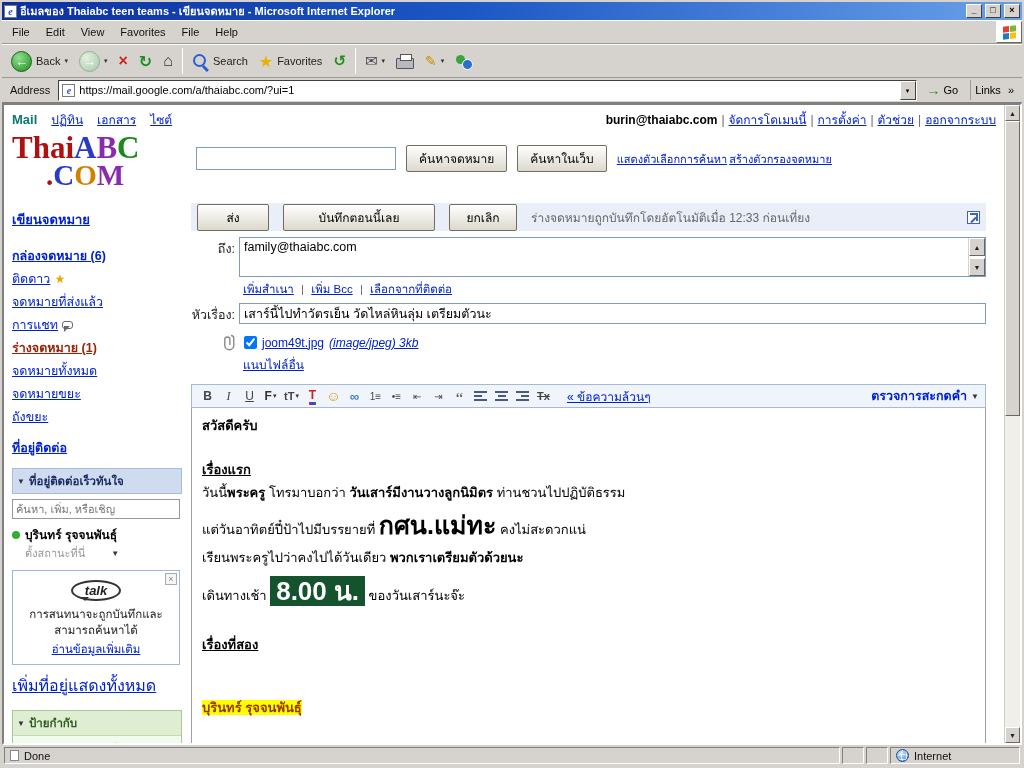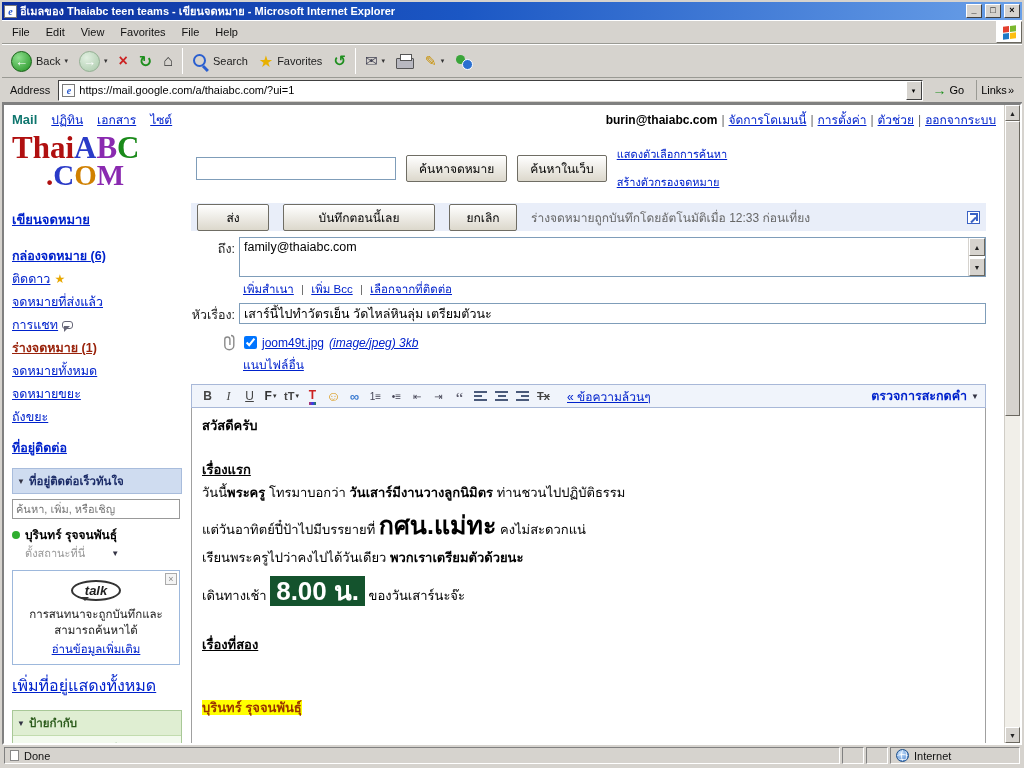--- a/index.html
+++ b/index.html
@@ -52,21 +52,21 @@
   .msgr::after{content:"";position:absolute;left:7px;top:6px;width:9px;height:9px;border-radius:50%;background:#2a6fd0;border:1px solid #fff;}
 
   
   .addressbar{height:25px;flex:none;display:flex;align-items:center;gap:4px;padding:2px 4px;border-bottom:1px solid #808080;}
   .addr-label{font-size:11px;padding:0 4px;color:#111;}
   .addr-input{flex:1;height:21px;background:#fff;border:1px solid;border-color:#404040 #fff #fff #404040;display:flex;align-items:center;gap:4px;padding-left:3px;}
   .addr-text{font-size:11px;color:#000;flex:1;white-space:nowrap;overflow:hidden;}
   .addr-dd{width:16px;height:19px;background:#d6d3ce;border:1px solid;border-color:#fff #404040 #404040 #fff;text-align:center;font-size:7px;line-height:17px;flex:none;}
   .go-btn{display:flex;align-items:center;gap:3px;padding:1px 6px;font-size:11px;}
   .go-ic{color:#1a8f1a;font-weight:bold;font-size:14px;}
-  .links-zone{display:flex;align-items:center;gap:1px;padding:0 4px;border-left:1px solid #9a9a94;margin-left:2px;font-size:11px;height:20px;}
+  .links-zone{display:flex;align-items:center;gap:7px;padding:0 4px;border-left:1px solid #9a9a94;margin-left:2px;font-size:11px;height:20px;}
 
   
   .content{flex:1;display:flex;background:#fff;border:2px solid;border-color:#808080 #fff #fff #808080;overflow:hidden;}
   .page{flex:1;overflow:hidden;position:relative;background:#fff;}
   .vscroll{width:16px;flex:none;background:#f1efe9;border-left:1px solid #d0cdc6;display:flex;flex-direction:column;}
   .sbtn{height:16px;flex:none;background:#d6d3ce;border:1px solid;border-color:#fff #6a675f #6a675f #fff;font-size:7px;display:flex;align-items:center;justify-content:center;color:#222;}
   .strack{flex:1;position:relative;}
   .sthumb{position:absolute;top:0;left:0;right:0;height:295px;background:#d6d3ce;border:1px solid;border-color:#fff #6a675f #6a675f #fff;}
 
   
@@ -80,21 +80,21 @@
   #topnav-right{margin-left:auto;display:flex;align-items:center;}
   .user-email{font-weight:bold;color:#000;}
 
   .gm-header{height:74px;display:flex;align-items:flex-start;padding:4px 8px 0 8px;gap:14px;}
   .logo{line-height:0.95;font-family:"Liberation Serif","DejaVu Serif",serif;font-weight:bold;width:150px;flex:none;}
   #logo-line1{font-size:31px;letter-spacing:0;}
   #logo-line2{font-size:29px;padding-left:34px;display:block;}
   .searchzone{display:flex;align-items:center;gap:10px;margin-top:12px;margin-left:20px;}
   .search-input{width:200px;height:23px;border:1px solid #7f9db9;font-size:12px;padding:2px 4px;}
   .gbtn{background:linear-gradient(#ffffff,#dcd8cc);border:1px solid #6f6d64;border-radius:2px;padding:3px 12px;font-size:12px;color:#000;box-shadow:inset 0 1px 0 #fff;}
-  .search-links{display:flex;flex-direction:column;gap:10px;font-size:11px;}
+  .search-links{display:flex;flex-direction:row;gap:2px;font-size:11px;}
 
   .gm-main{display:flex;height:548px;}
   .gm-sidebar{width:183px;flex:none;padding:4px 4px 0 8px;font-size:12.5px;}
   .compose-link{font-weight:bold;font-size:13px;display:inline-block;margin:2px 0 14px 0;}
   .side-row{display:flex;align-items:center;gap:4px;padding:1.5px 0;}
   .cur{color:#99220a;}
   .star-ic{color:#e8a800;font-size:12px;}
   .chat-ic{width:11px;height:8px;border:1px solid #667;border-radius:3px;position:relative;display:inline-block;}
   .chat-ic::after{content:"";position:absolute;left:1px;bottom:-4px;border:3px solid transparent;border-top-color:#667;border-left-color:#667;}
   .contacts-link{font-weight:bold;display:inline-block;margin:10px 0 10px 0;}

